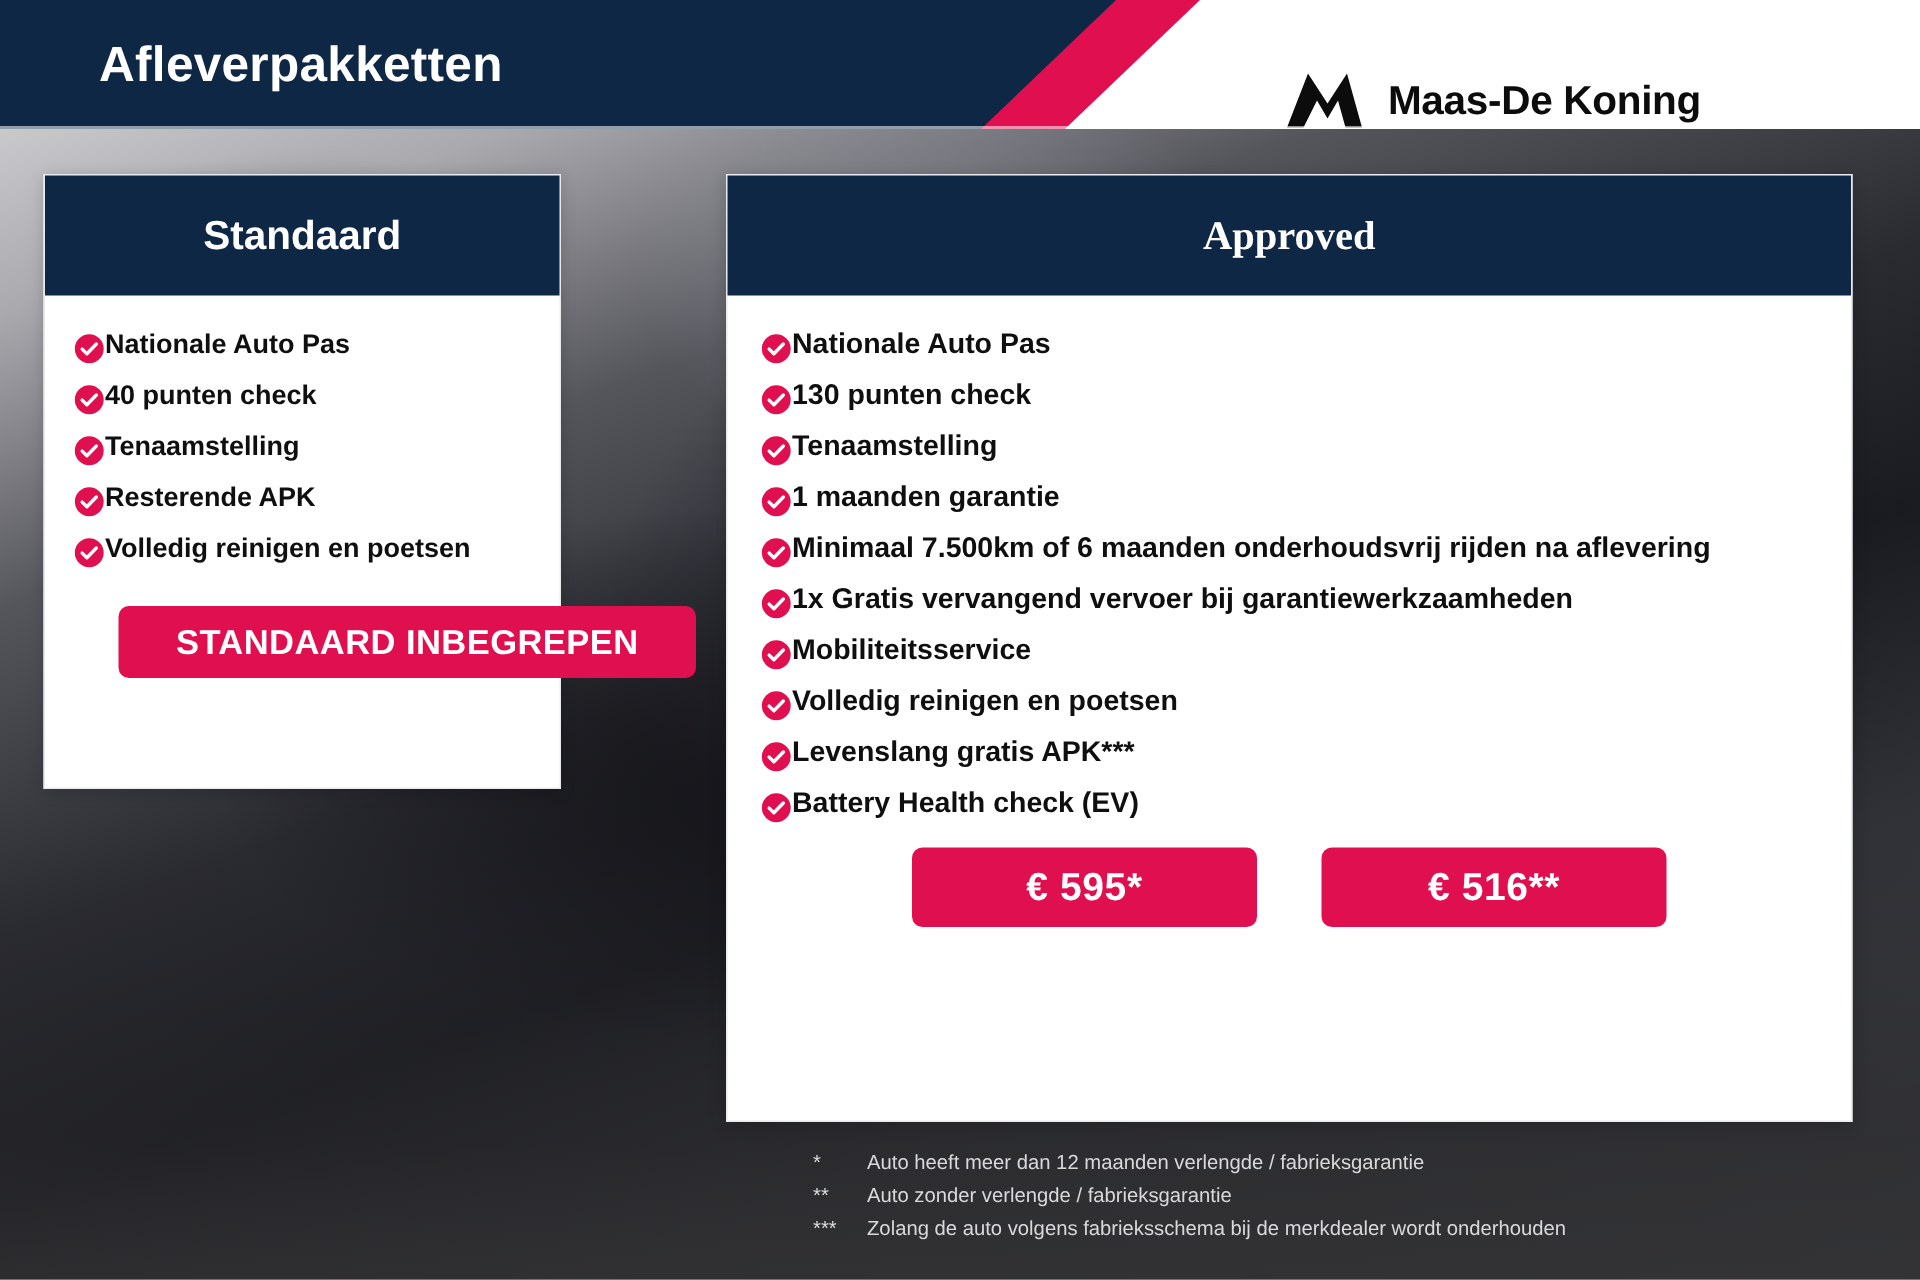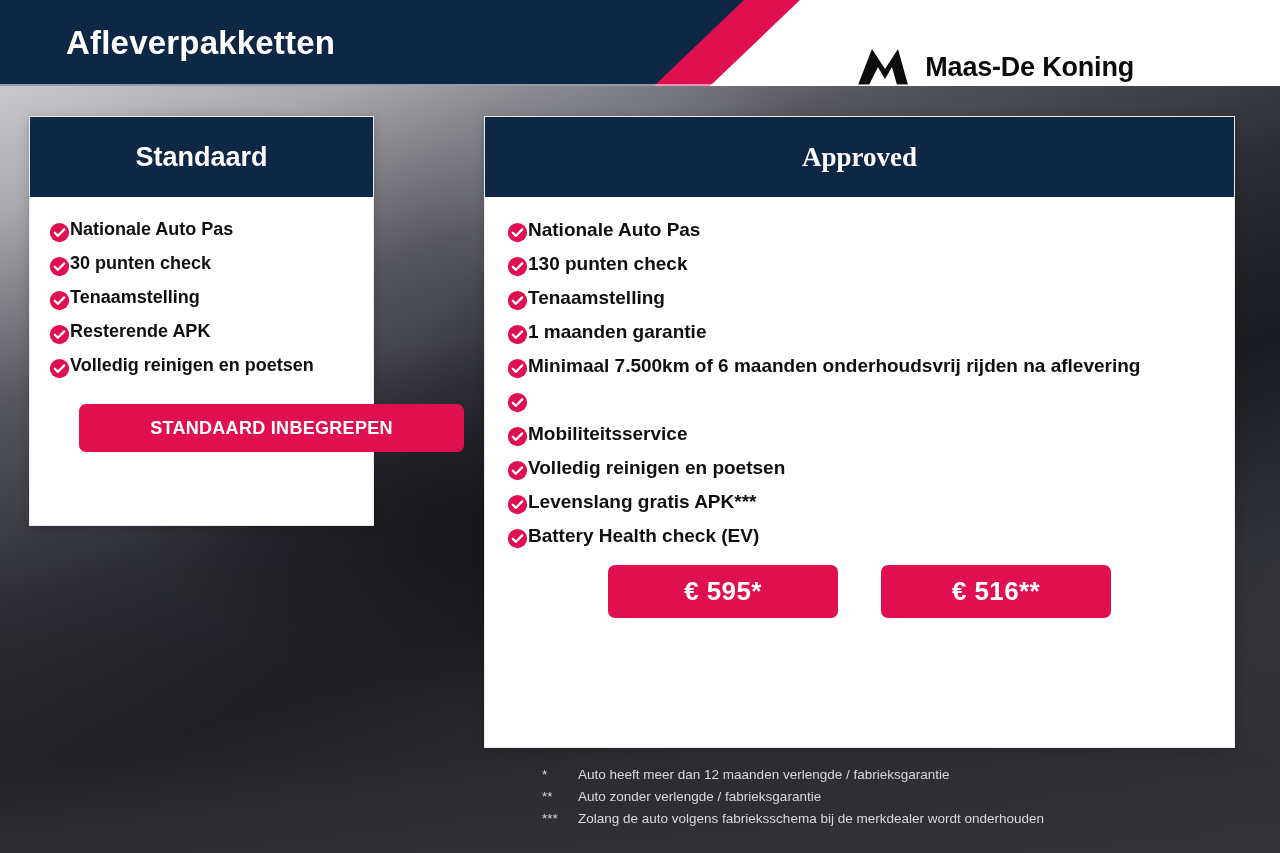--- a/index.html
+++ b/index.html
@@ -119,21 +119,21 @@
     border-radius:7px;
     font-family:"Liberation Sans", sans-serif;
     font-weight:bold;
     text-align:center;
     cursor:pointer;
     display:flex; align-items:center; justify-content:center;
   }
   .btn-standaard {
     margin:25px 0 4px 30px;
     width:385px; height:48px;
-    font-size:18px; letter-spacing:0.3px;
+    font-size:23px; letter-spacing:0.3px;
   }
   .price-row {
     display:flex; gap:43px;
     justify-content:center;
     margin-top:16px;
   }
   .btn-price {
     width:230px; height:53px;
     font-size:26px; letter-spacing:0.4px;
   }
@@ -184,21 +184,21 @@
             <circle cx="12" cy="12" r="11" fill="#e01050"></circle>
             <path d="M6.6 12.3 L10.2 15.8 L17.4 8.4" fill="none" stroke="#ffffff" stroke-width="2.6" stroke-linecap="round" stroke-linejoin="round"></path>
           </svg>
           <span class="feature-text">Nationale Auto Pas</span>
         </li>
         <li>
           <svg class="check-icon" viewBox="0 0 24 24">
             <circle cx="12" cy="12" r="11" fill="#e01050"></circle>
             <path d="M6.6 12.3 L10.2 15.8 L17.4 8.4" fill="none" stroke="#ffffff" stroke-width="2.6" stroke-linecap="round" stroke-linejoin="round"></path>
           </svg>
-          <span class="feature-text">30 punten check</span>
+          <span class="feature-text">40 punten check</span>
         </li>
         <li>
           <svg class="check-icon" viewBox="0 0 24 24">
             <circle cx="12" cy="12" r="11" fill="#e01050"></circle>
             <path d="M6.6 12.3 L10.2 15.8 L17.4 8.4" fill="none" stroke="#ffffff" stroke-width="2.6" stroke-linecap="round" stroke-linejoin="round"></path>
           </svg>
           <span class="feature-text">Tenaamstelling</span>
         </li>
         <li>
           <svg class="check-icon" viewBox="0 0 24 24">
@@ -257,20 +257,21 @@
             <circle cx="12" cy="12" r="11" fill="#e01050"></circle>
             <path d="M6.6 12.3 L10.2 15.8 L17.4 8.4" fill="none" stroke="#ffffff" stroke-width="2.6" stroke-linecap="round" stroke-linejoin="round"></path>
           </svg>
           <span class="feature-text">Minimaal 7.500km of 6 maanden onderhoudsvrij rijden na aflevering</span>
         </li>
         <li>
           <svg class="check-icon" viewBox="0 0 24 24">
             <circle cx="12" cy="12" r="11" fill="#e01050"></circle>
             <path d="M6.6 12.3 L10.2 15.8 L17.4 8.4" fill="none" stroke="#ffffff" stroke-width="2.6" stroke-linecap="round" stroke-linejoin="round"></path>
           </svg>
+          <span class="feature-text">1x Gratis vervangend vervoer bij garantiewerkzaamheden</span>
         </li>
         <li>
           <svg class="check-icon" viewBox="0 0 24 24">
             <circle cx="12" cy="12" r="11" fill="#e01050"></circle>
             <path d="M6.6 12.3 L10.2 15.8 L17.4 8.4" fill="none" stroke="#ffffff" stroke-width="2.6" stroke-linecap="round" stroke-linejoin="round"></path>
           </svg>
           <span class="feature-text">Mobiliteitsservice</span>
         </li>
         <li>
           <svg class="check-icon" viewBox="0 0 24 24">

